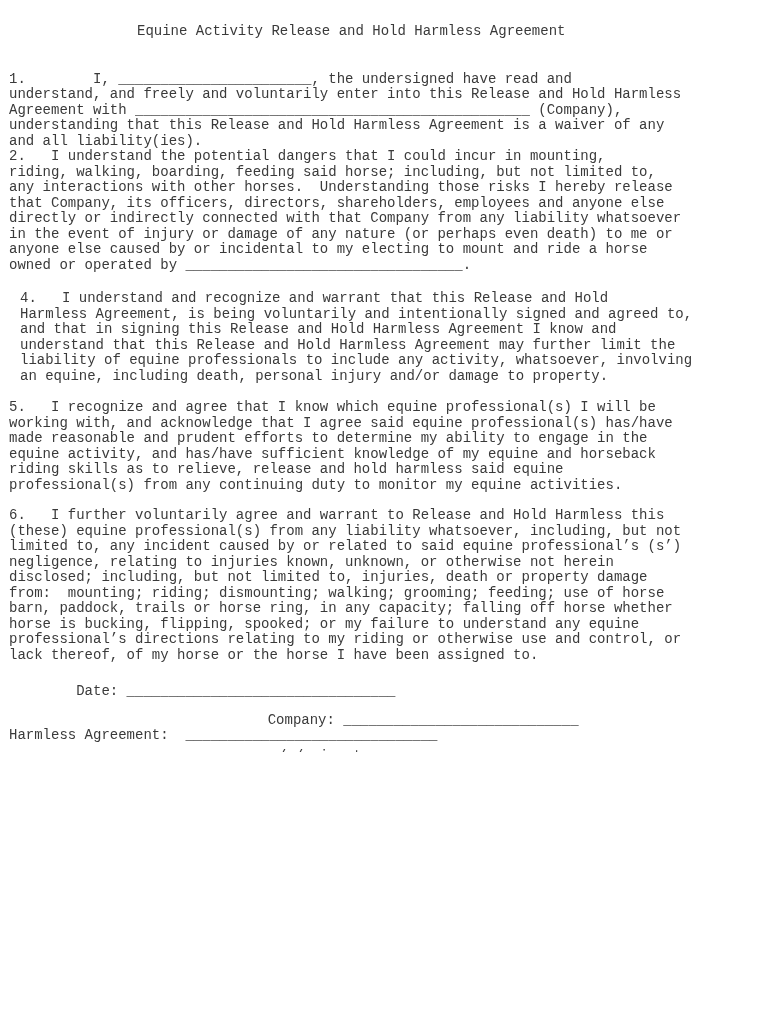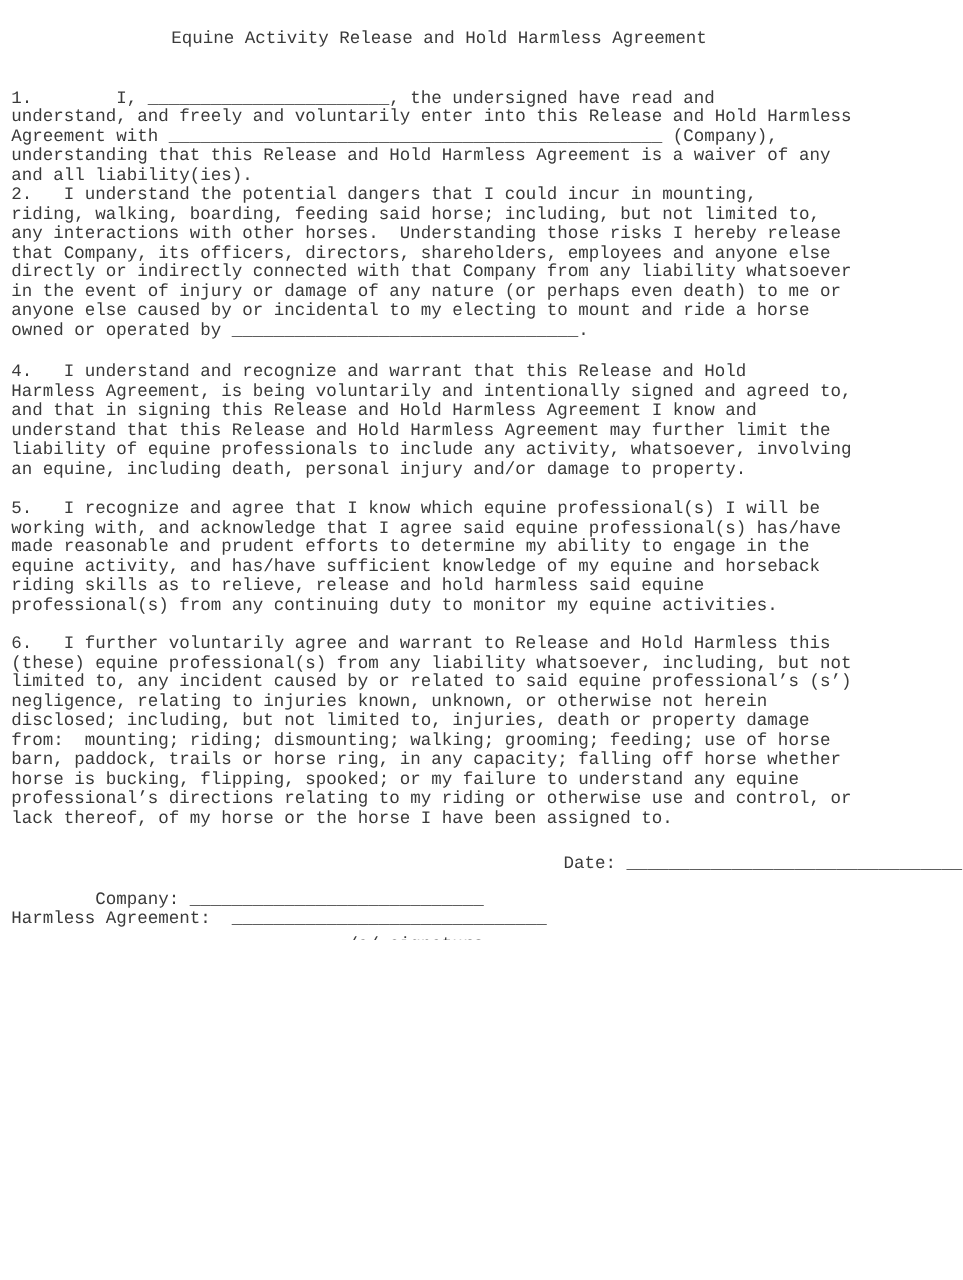--- a/index.html
+++ b/index.html
@@ -13,25 +13,25 @@
     overflow: hidden;
     font-family: "Liberation Mono", "DejaVu Sans Mono", monospace;
     font-size: 14px;
     line-height: 15.5px;
     color: #3a3a3a;
   }
   .b { white-space: pre; }
   .title          { margin-left: 128px; }
   .p1             { margin-top: 32px; }
   .p2             { }
-  .p4             { margin-top: 18px; }
+  .p4             { margin-top: 18px; margin-left: 11px; }
   .p5             { margin-top: 16px; }
   .p6             { margin-top: 15px; }
-  .date-line      { margin-top: 21px; text-align: right; }
-  .company-line   { margin-top: 13px; }
+  .date-line      { margin-top: 21px; }
+  .company-line   { margin-top: 13px; text-align: center; }
   .person-line    { margin-top: 11px; }
   .harmless-line  { }
   .sig-caption    { margin-top: 5px; }
   .pn-rule        { margin-top: 15px; }
   .pn-caption     { margin-top: 0; }
   .minor-clause   { margin-top: 9px; }
   .s-marker       { margin-top: 15px; }
   .pn-label       { margin-top: 14px; }
 </style>
 </head>

